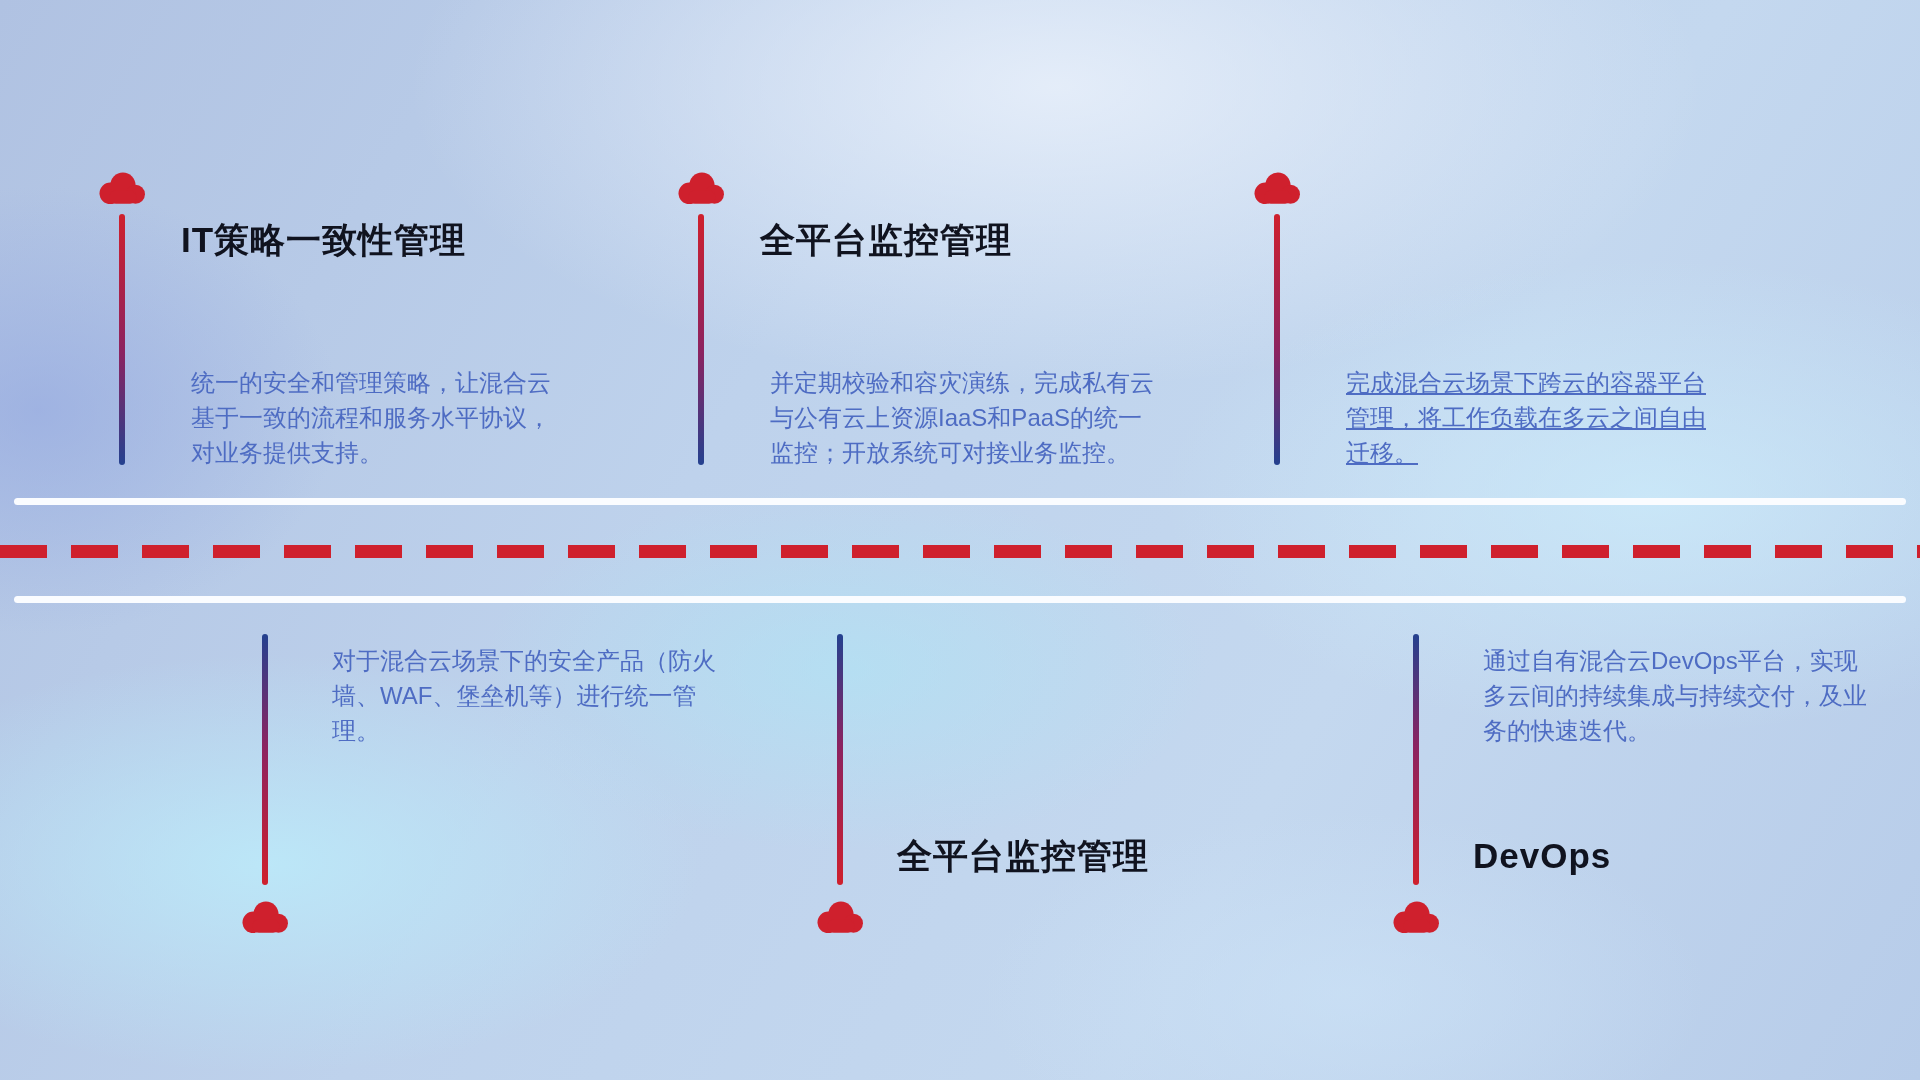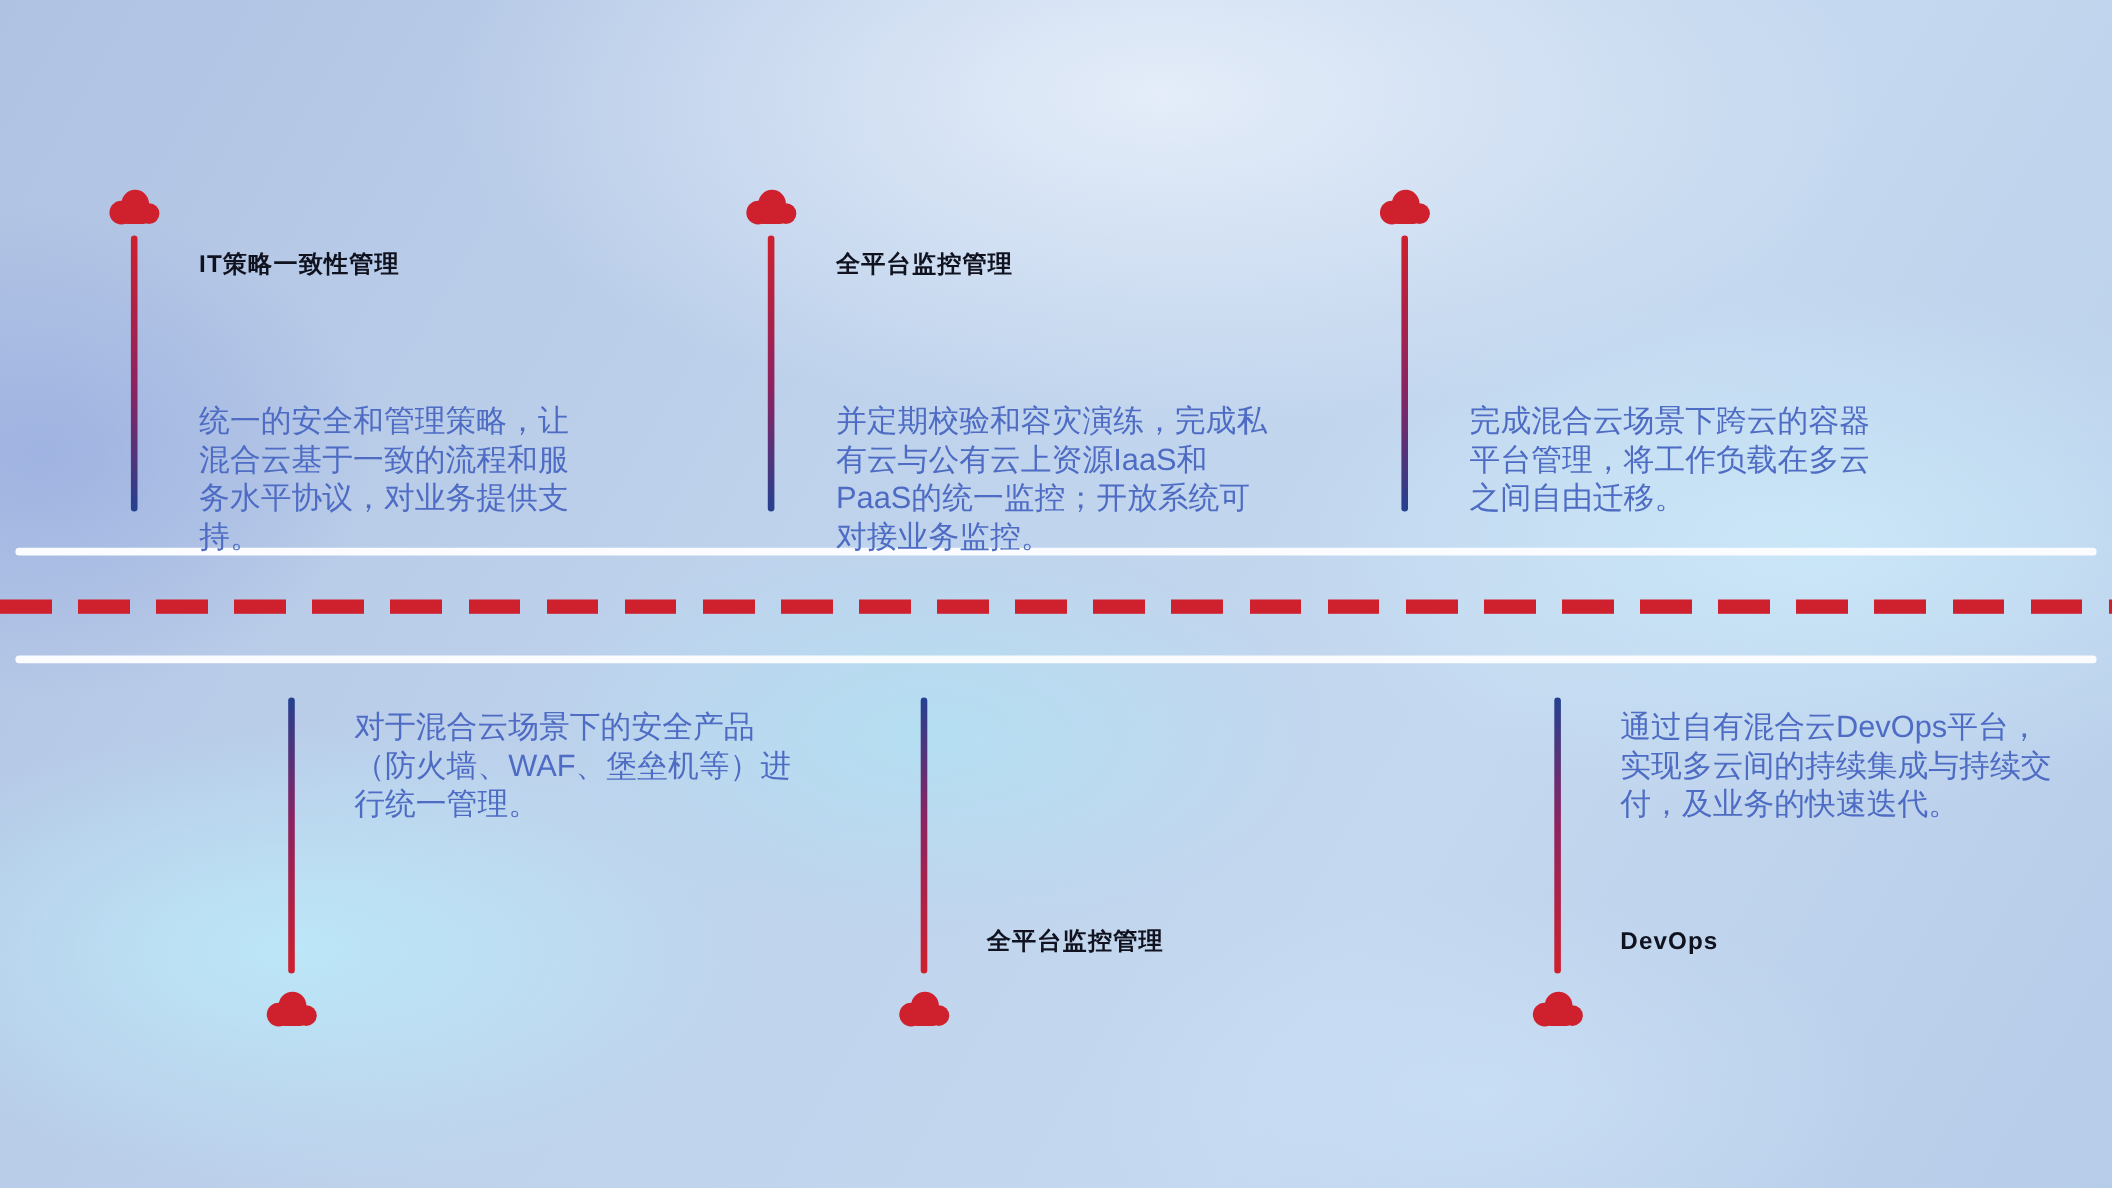--- a/index.html
+++ b/index.html
@@ -60,42 +60,43 @@
     left: 24px;
     width: 6px;
     height: 251px;
     border-radius: 3px;
   }
   .col.top    .stem { top: 45px; background: linear-gradient(180deg, var(--accent-red, #cf202d) 0%, #8c2360 55%, var(--accent-navy, #24418f) 100%); }
   .col.bottom .stem { top: 0;    background: linear-gradient(180deg, var(--accent-navy, #24418f) 0%, #8c2360 45%, var(--accent-red, #cf202d) 100%); }
 
   .title {
     position: absolute;
-    font-size: 22px;
+    font-size: 35px;
     font-weight: 700;
     line-height: 42px;
     color: var(--title-text, #10131f);
     letter-spacing: 1px;
     white-space: nowrap;
   }
   .col.top    .title { left: 86px; top: 50px; }
   .col.bottom .title { left: 84px; top: 200px; line-height: 44px; }
 
   .desc {
     position: absolute;
-    font-size: 28px;
+    font-size: 24px;
     line-height: 35px;
     color: var(--description-text, #4e6cc3);
+    margin-left: 10px;
   }
   .col.top    .desc { left: 86px; top: 196px; }
   .col.bottom .desc { left: 84px; top: 9px; }
 
   .desc.w-t1 { width: 362px; }
   .desc.w-t2 { width: 392px; }
-  .desc.w-t3 { width: 368px; }
+  .desc.w-t3 { width: 368px; text-decoration: underline; }
   .desc.w-b1 { width: 398px; }
   .desc.w-b2 { width: 358px; }
   .desc.w-b3 { width: 398px; }
 </style>
 </head>
 <body>
 
 <div class="canvas">
 
   <div class="road-line road-top"></div>

